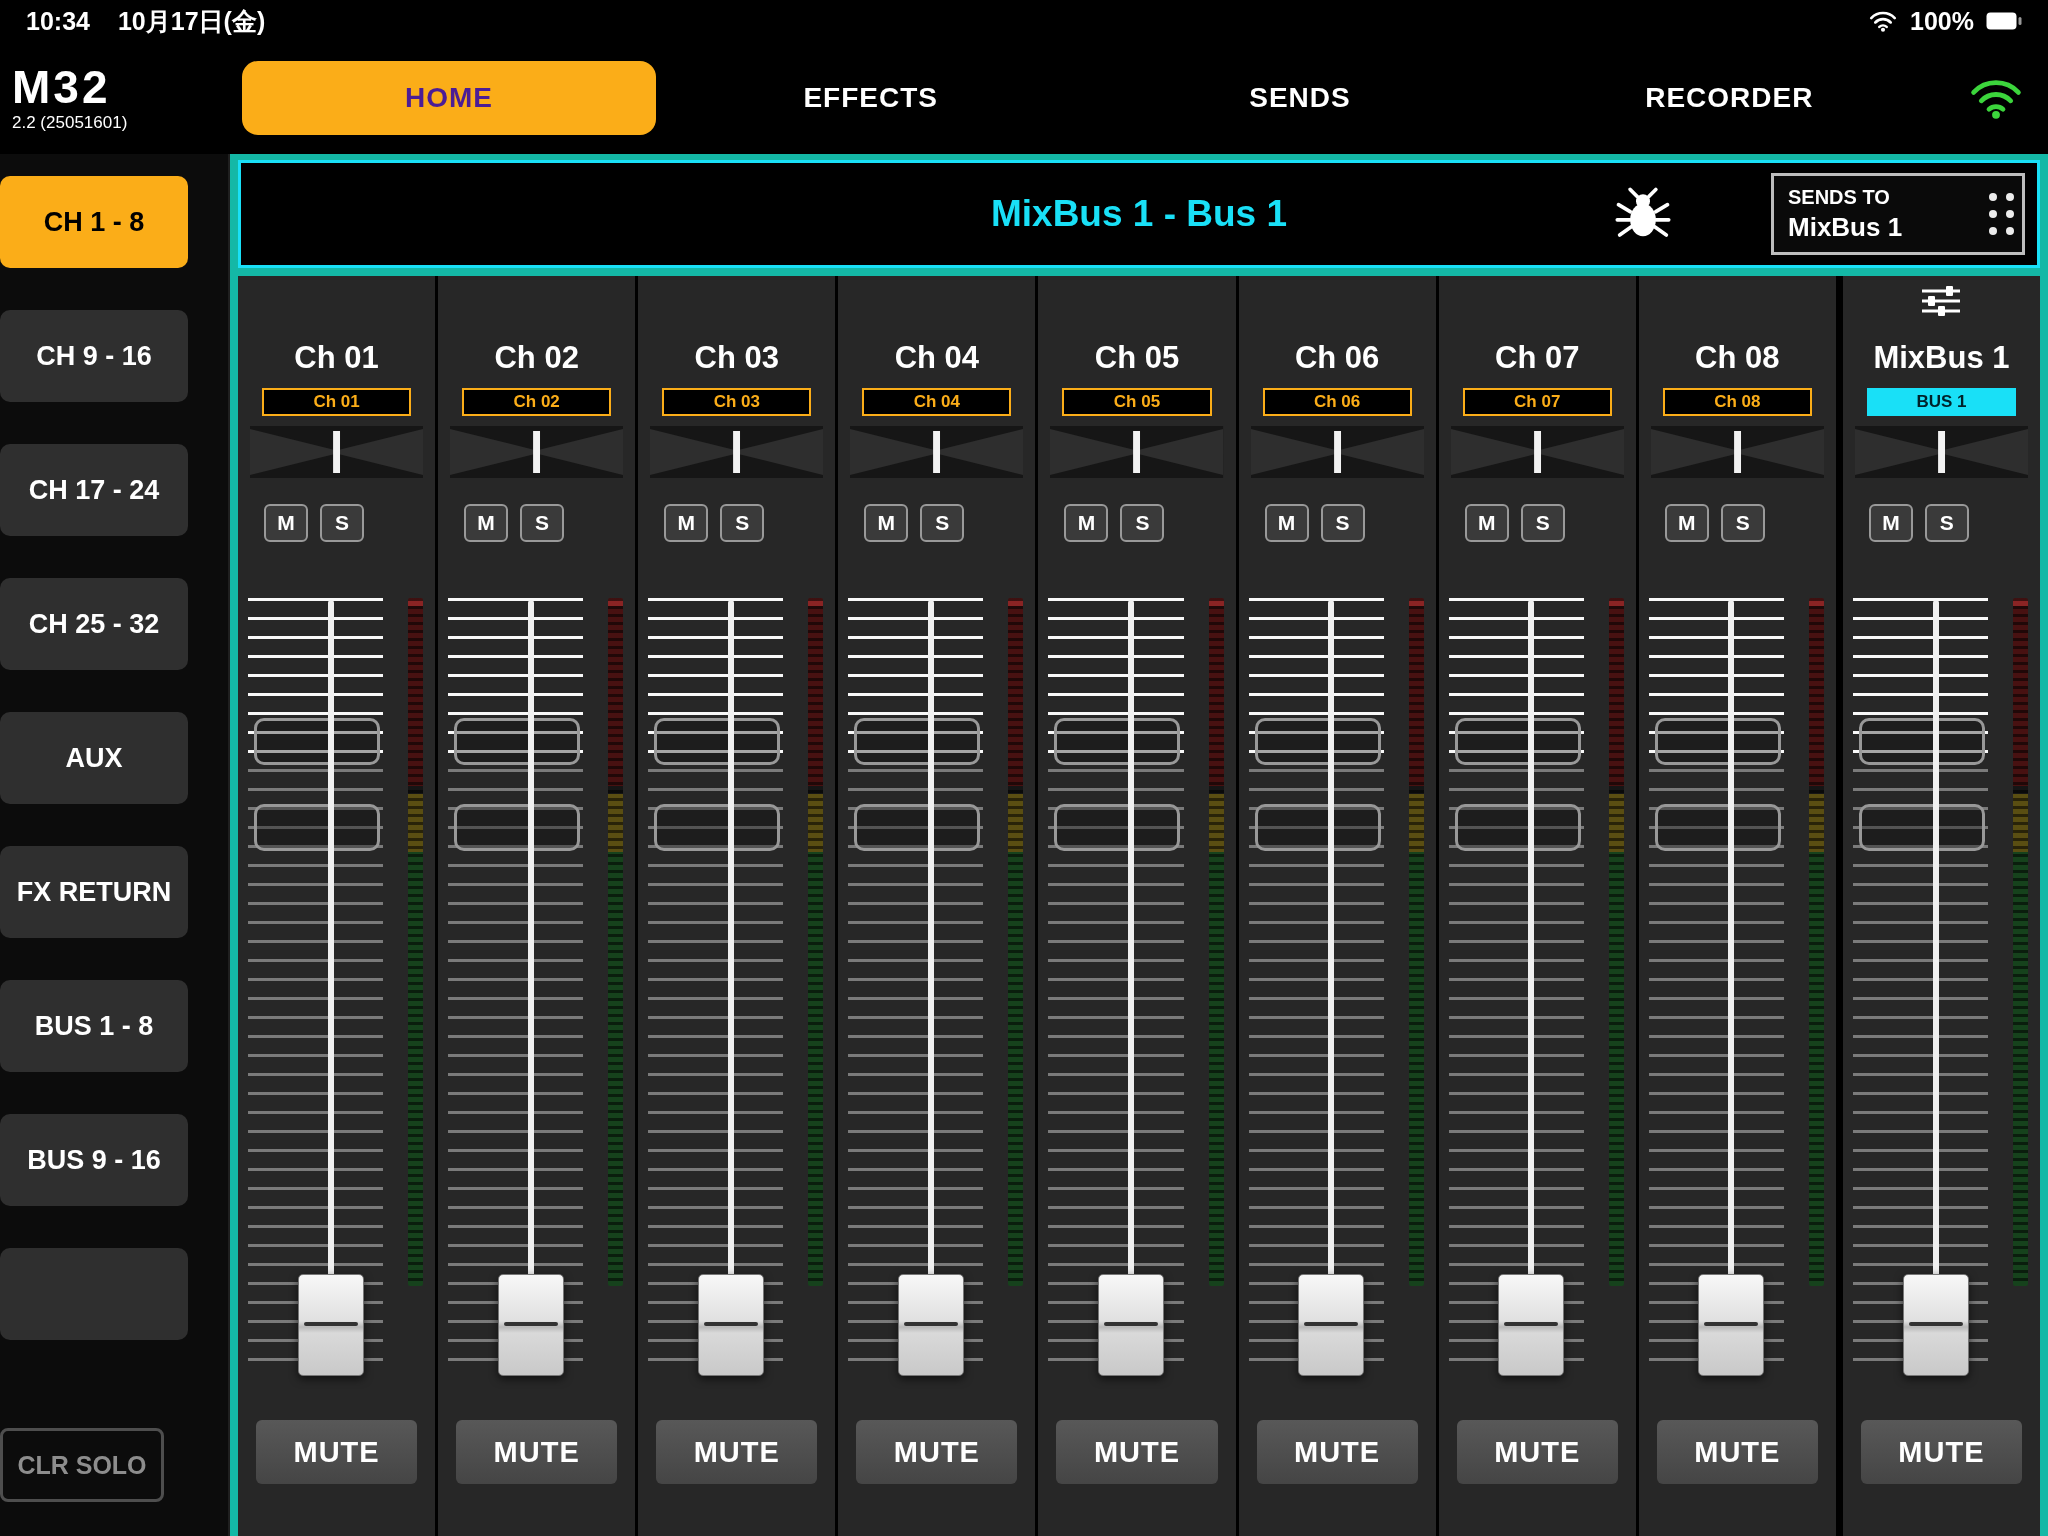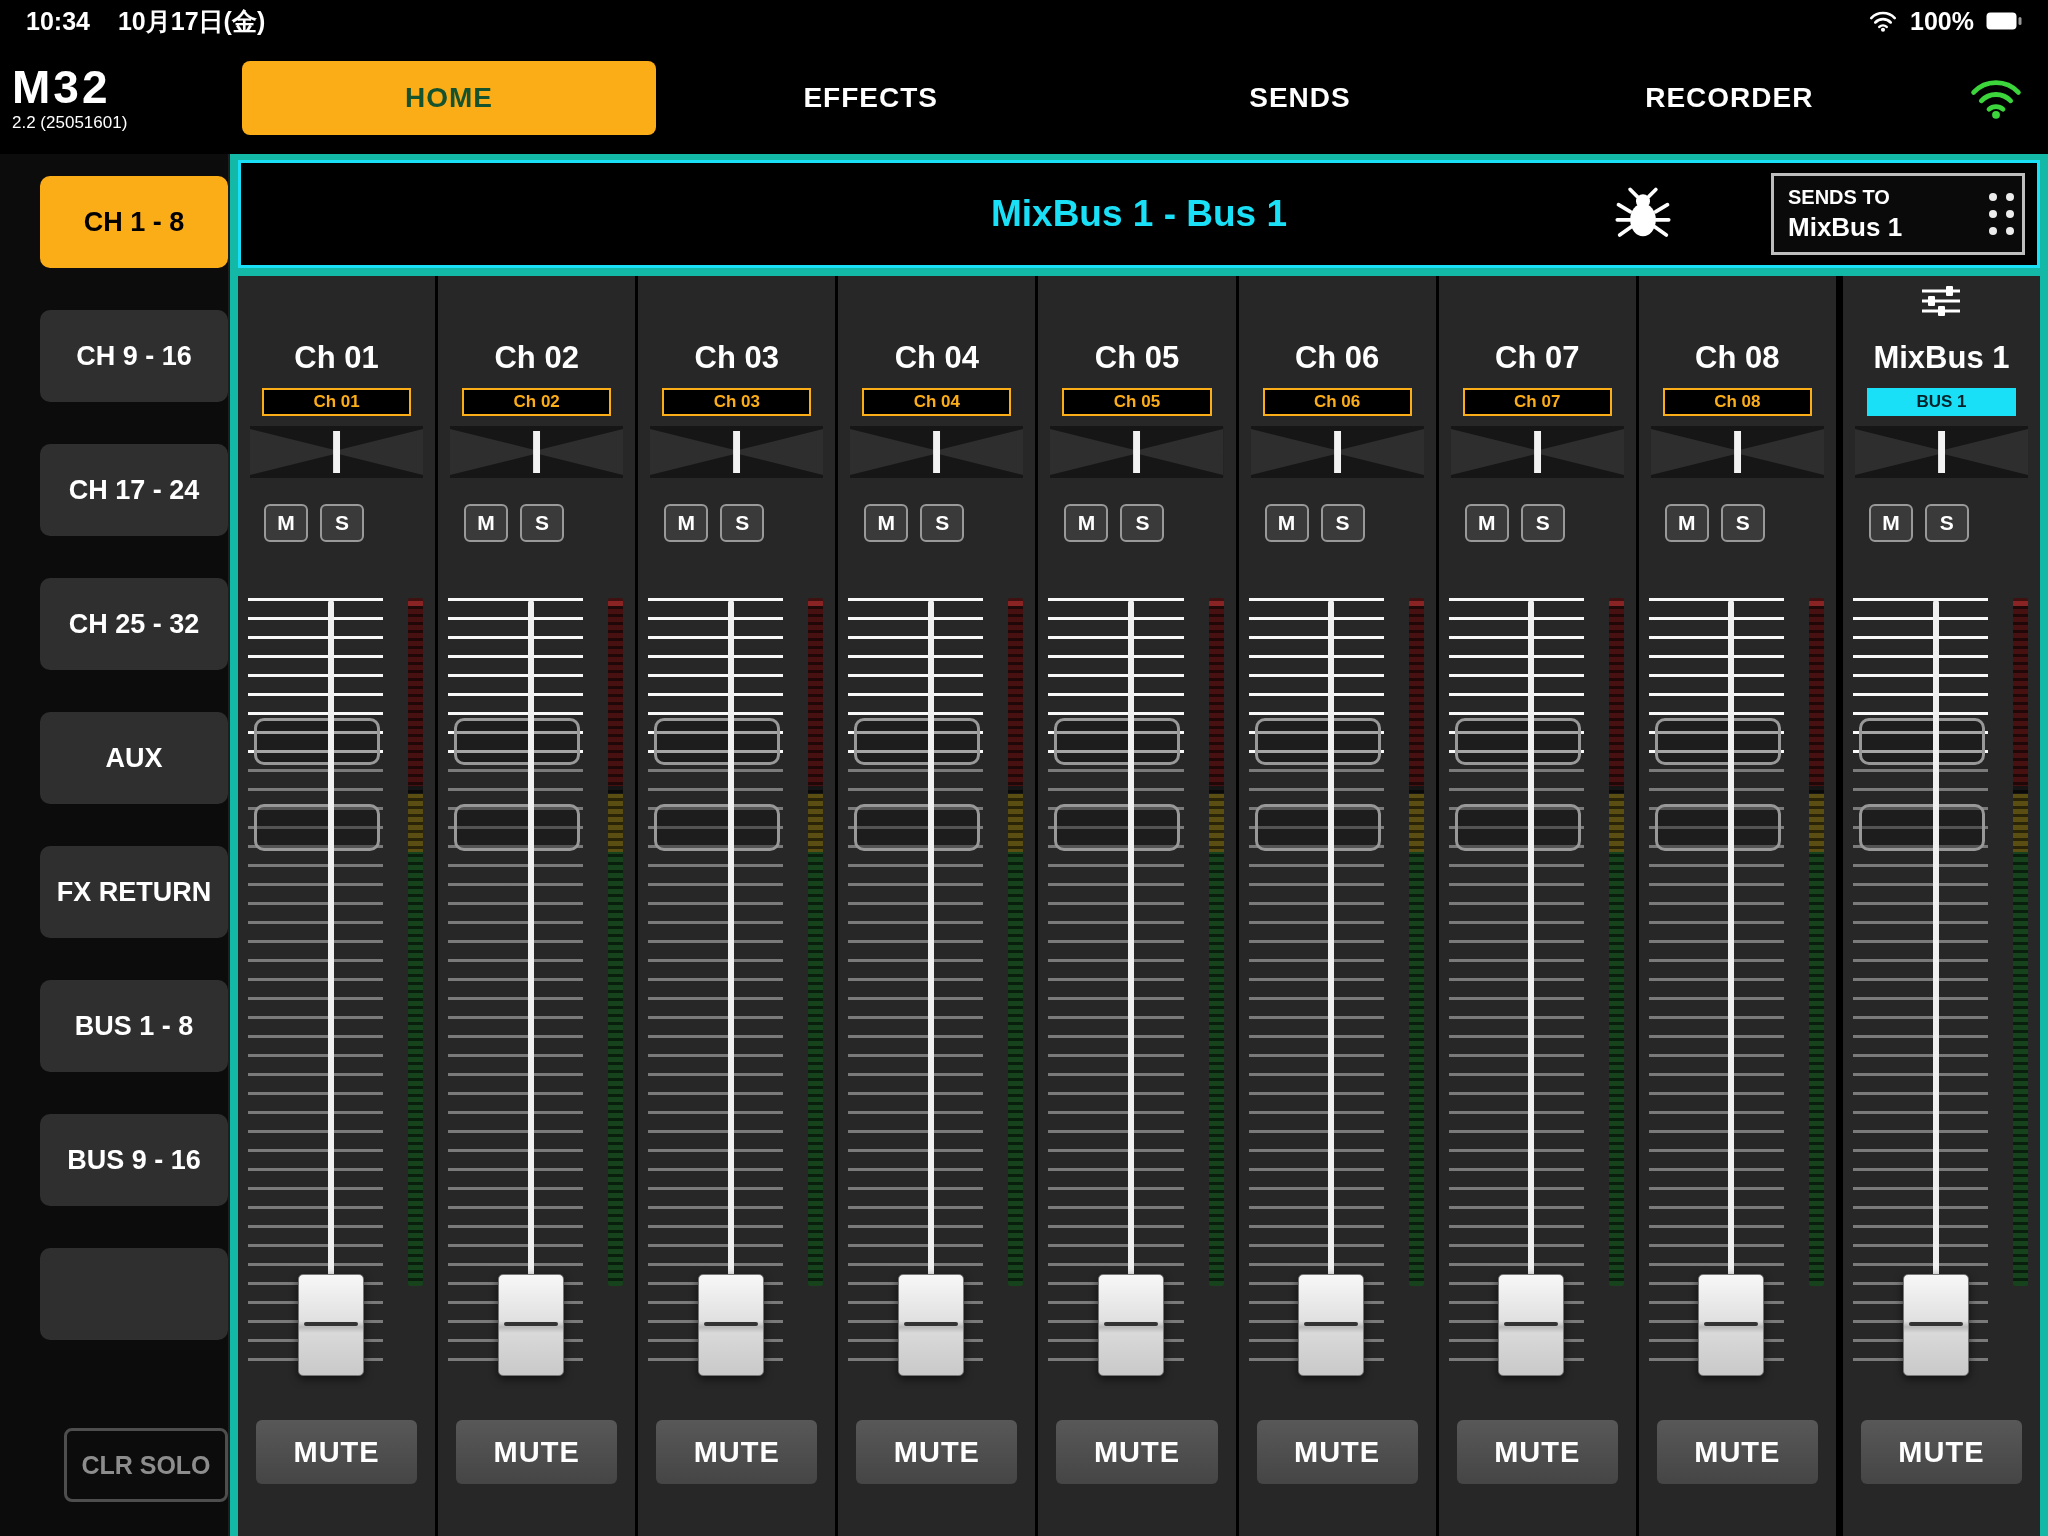--- a/index.html
+++ b/index.html
@@ -13,29 +13,29 @@
   .sb-right { display:flex; gap:12px; align-items:center; }
 
   
   .app-header { height:112px; display:flex; align-items:center; background:#000; }
   .logo-block { width:228px; padding-left:12px; }
   .logo { font-size:46px; font-weight:bold; letter-spacing:3px; line-height:1; }
   .version { font-size:17px; margin-top:3px; }
   .tabs { flex:1; display:flex; align-items:center; height:100%; padding-left:14px; }
   .tab { flex:1; height:74px; display:flex; align-items:center; justify-content:center;
     font-size:28px; font-weight:bold; letter-spacing:1px; color:#fff; }
-  .tab.active { flex:0 0 414px; background:var(--accent-yellow,#FBAD18); color:#14532d; border-radius:8px; }
+  .tab.active { flex:0 0 414px; background:var(--accent-yellow,#FBAD18); color:#4c1d95; border-radius:16px; }
   .header-wifi { width:104px; display:flex; justify-content:center; align-items:center; }
 
   
   .body { display:flex; height:1382px; }
 
   
   .sidebar { width:230px; background:#0c0c0c; display:flex; flex-direction:column;
-    align-items:flex-end; padding-top:22px; border-right:2px solid #1f1f1f; flex:none; }
+    align-items:flex-start; padding-top:22px; border-right:2px solid #1f1f1f; flex:none; }
   .side-btn { width:188px; height:92px; background:#2f2f2f; border-radius:10px; display:flex;
     align-items:center; justify-content:center; font-size:27px; font-weight:bold;
     margin-bottom:42px; text-align:center; flex:none; }
   .side-btn.active { background:var(--accent-yellow,#FBAD18); color:#000; }
   .clr-solo { width:164px; height:74px; border:3px solid #4e4e4e; border-radius:8px; color:#8d8d8d;
     font-size:25px; font-weight:bold; display:flex; align-items:center; justify-content:center;
     margin-top:46px; flex:none; }
 
   
   .main { flex:1; padding:6px 8px 0 8px; background:#14b8a6; display:flex; flex-direction:column; }

